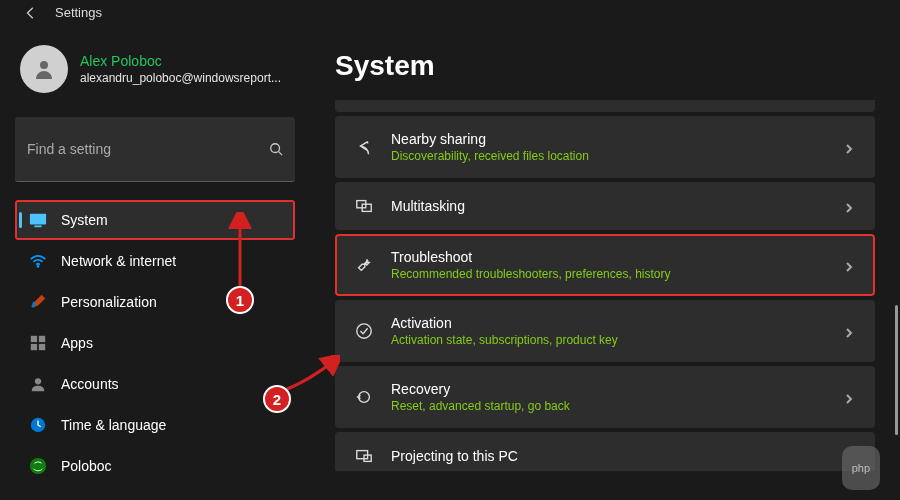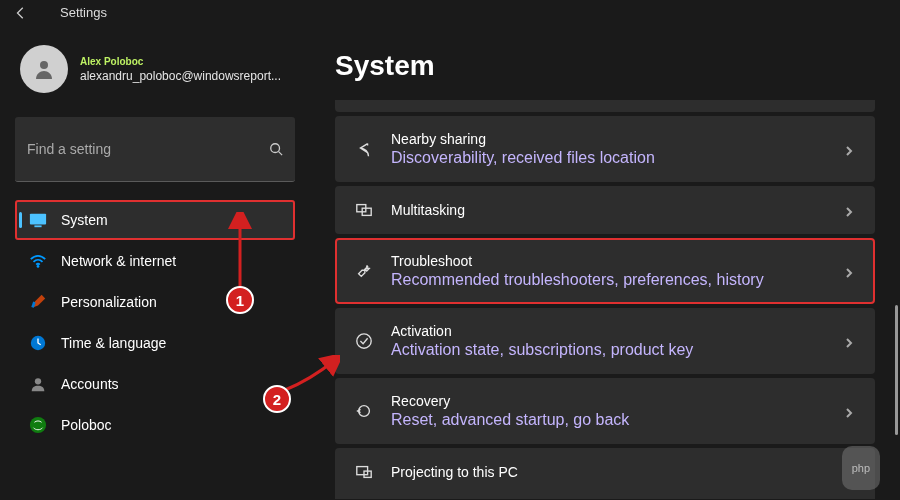--- a/index.html
+++ b/index.html
@@ -9,22 +9,22 @@
       font-family: 'Segoe UI', Arial, sans-serif;
       width: 900px;
       height: 500px;
       overflow: hidden;
       display: flex;
       flex-direction: column;
     }
     .top-bar {
       display: flex;
       align-items: flex-end;
-      padding: 5px 14px;
-      gap: 32px;
+      padding: 5px 24px;
+      gap: 17px;
     }
     .back-arrow {
       width: 14px;
       height: 14px;
       color: #ccc;
     }
     .app-title {
       font-size: 13px;
       color: #ddd;
     }
@@ -50,21 +50,21 @@
       width: 48px;
       height: 48px;
       border-radius: 50%;
       background: #d0d0d0;
       display: flex;
       align-items: center;
       justify-content: center;
     }
     .avatar svg { fill: #666; width: 24px; height: 24px; }
     .user-info { display: flex; flex-direction: column; gap: 2px; }
-    .user-name { font-size: 10px; font-weight: 700; color: #bef264; }
+    .user-name { font-size: 14px; font-weight: 400; color: #22c55e; }
     .user-email { font-size: 12px; color: #e5e5e5; }
     .search-box {
       display: flex;
       align-items: center;
       background: #2e2e2e;
       border-radius: 3px;
       padding: 24px 12px;
       margin: 6px 0;
       border-bottom: 1px solid #5a5a5a;
     }
@@ -138,34 +138,34 @@
       border: 2px solid #e03030;
     }
     .settings-item.partial-top {
       border-radius: 0 0 4px 4px;
       padding-top: 4px;
       padding-bottom: 4px;
       min-height: 10px;
     }
     .settings-item.partial-bottom {
       border-radius: 4px 4px 0 0;
-      padding-bottom: 16px;
+      padding-bottom: 4px;
     }
     .item-icon {
       width: 18px;
       height: 18px;
       display: flex;
       align-items: center;
       justify-content: center;
       color: #ddd;
     }
     .item-icon svg { stroke: #ddd; fill: none; stroke-width: 1.5; }
     .item-text { flex: 1; display: flex; flex-direction: column; gap: 2px; }
     .item-title { font-size: 14px; color: #fff; }
-    .item-desc { font-size: 16px; color: #c4b5fd; }
+    .item-desc { font-size: 12px; color: #84cc16; }
     .chevron { width: 12px; height: 12px; }
     .chevron svg { stroke: #aaa; fill: none; stroke-width: 2; }
     .annotation-arrow {
       position: absolute;
       pointer-events: none;
     }
     .annotation-badge {
       width: 28px;
       height: 28px;
       border-radius: 50%;
@@ -261,34 +261,45 @@
           <svg viewBox="0 0 20 20">
               <path d="M4 16l2-6 8-8 4 4-8 8-6 2z" fill="#c2410c"></path>
               <path d="M4 16l2-6" stroke="#0078d4" stroke-width="3"></path>
             </svg>
         </span>
         <span class="nav-label">Personalization</span>
       </div>
       <div class="nav-item">
         <span class="nav-icon">
           <svg viewBox="0 0 20 20">
+              <rect x="2" y="2" width="7" height="7" fill="#888"></rect>
+              <rect x="11" y="2" width="7" height="7" fill="#888"></rect>
+              <rect x="2" y="11" width="7" height="7" fill="#888"></rect>
+              <rect x="11" y="11" width="7" height="7" fill="#888"></rect>
+            </svg>
+        </span>
+        <span class="nav-label">Apps</span>
+      </div>
+      <div class="nav-item">
+        <span class="nav-icon">
+          <svg viewBox="0 0 20 20">
+              <circle cx="10" cy="7" r="3.5" fill="#888"></circle>
+              <path d="M3 18c0-4 3-6 7-6s7 2 7 6" fill="#888"></path>
+            </svg>
+        </span>
+        <span class="nav-label">Accounts</span>
+      </div>
+      <div class="nav-item">
+        <span class="nav-icon">
+          <svg viewBox="0 0 20 20">
               <circle cx="10" cy="10" r="8" fill="#0078d4"></circle>
               <path d="M10 5v5l3 2" stroke="#fff" stroke-width="1.5" fill="none"></path>
             </svg>
         </span>
         <span class="nav-label">Time &amp; language</span>
-      </div>
-      <div class="nav-item">
-        <span class="nav-icon">
-          <svg viewBox="0 0 20 20">
-              <circle cx="10" cy="7" r="3.5" fill="#888"></circle>
-              <path d="M3 18c0-4 3-6 7-6s7 2 7 6" fill="#888"></path>
-            </svg>
-        </span>
-        <span class="nav-label">Accounts</span>
       </div>
       <div class="nav-item">
         <span class="nav-icon">
           <svg viewBox="0 0 20 20">
               <circle cx="10" cy="10" r="9" fill="#107c10"></circle>
               <path d="M6 7c2-2 6-2 8 0M5 13c2 3 8 3 10 0" stroke="#fff" fill="none"></path>
             </svg>
         </span>
         <span class="nav-label">Poloboc</span>
       </div>

